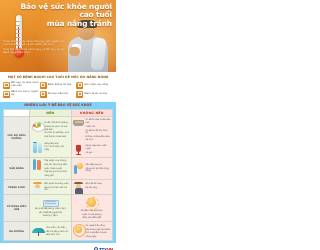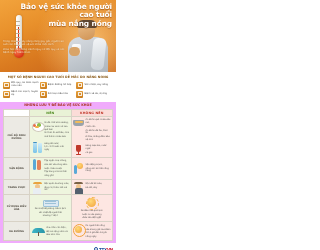--- a/index.html
+++ b/index.html
@@ -2,21 +2,21 @@
 <html lang="vi"><head>
 <meta charset="utf-8">
 <style>
   html,body{margin:0;padding:0;}
   body{
     width:116px;height:250px;overflow:hidden;
     background:#ffffff;
     font-family:"DejaVu Sans","Liberation Sans",sans-serif;
     -webkit-font-smoothing:antialiased;
   }
-  .page{position:relative;width:116px;height:250px;background:#f0abfc;}
+  .page{position:relative;width:116px;height:250px;background:#7dd3fc;}
 
   
   .hero{
     position:relative;width:116px;height:72px;overflow:hidden;
     background:
       radial-gradient(circle at 78% 58%, #f6bb6a 0%, rgba(246,187,106,0) 55%),
       linear-gradient(160deg,#f2a33c 0%,#e8902b 32%,#d9791f 62%,#c5621a 100%);
   }
   .hero-title{
     position:absolute;left:4px;right:4px;top:2.5px;
@@ -190,21 +190,21 @@
       <div class="body"></div>
       <div class="towel"></div>
       <div class="head"></div>
       <div class="hair"></div>
       <div class="cup"></div>
       <div class="hand"></div>
     </div>
 
     <div class="hero-title">
       <span>Bảo vệ sức khỏe người cao tuổi</span>
-      <span class="l2">mùa nắng nóng</span>
+      <span class="l2">mùa nắng tránh</span>
     </div>
 
     <div class="hero-sub">
       <p>Trong những ngày nắng nóng gay gắt, người cao tuổi cần được bảo vệ sức khỏe một cách</p>
       <p>khoa học để phòng tránh nguy cơ đột quỵ và các bệnh nguy hiểm khác.</p>
     </div>
   </div>
 
   <div class="dz">
     <div class="dz-title">MỘT SỐ BỆNH NGƯỜI CAO TUỔI DỄ MẮC DO NẮNG NÓNG</div>

